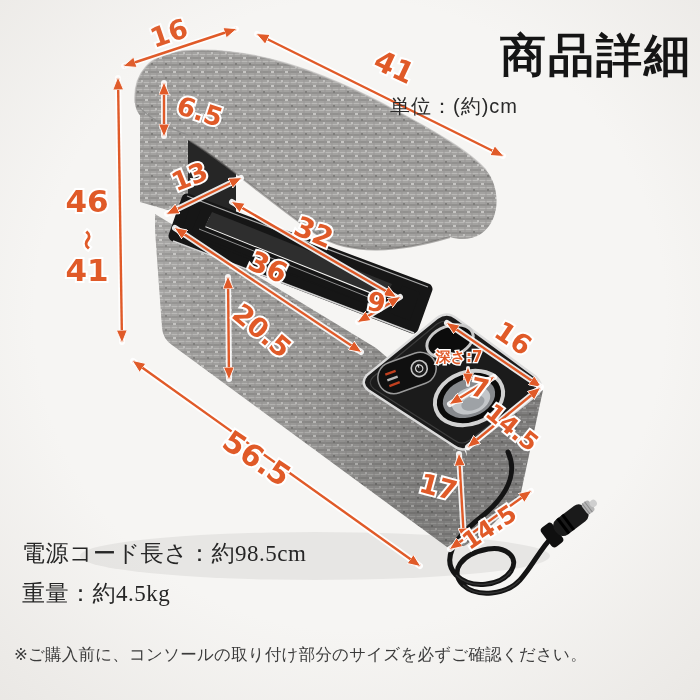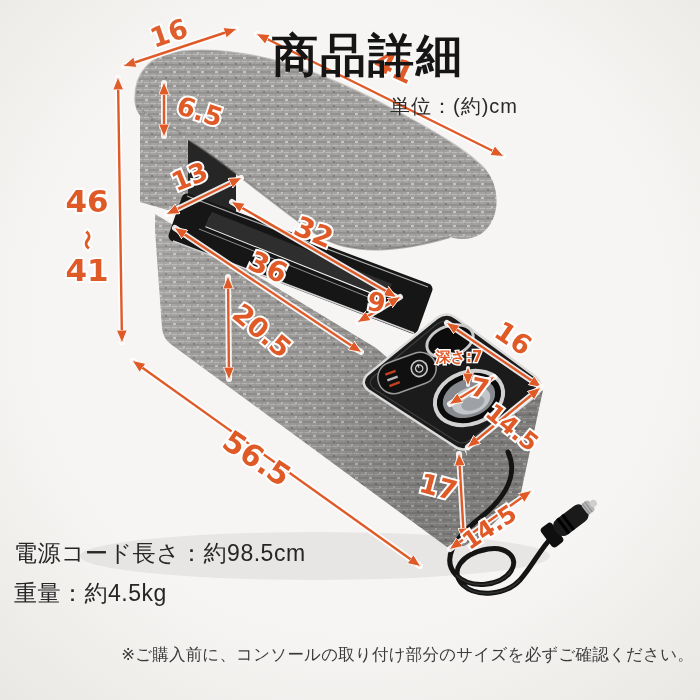--- a/index.html
+++ b/index.html
@@ -3,31 +3,31 @@
 <meta charset="utf-8">
 <style>
   html,body{margin:0;padding:0;}
   body{
     width:700px;height:700px;position:relative;overflow:hidden;
     background:#f6f5f3;
     font-family:"Liberation Sans","DejaVu Sans",sans-serif;
   }
   .stage{position:absolute;inset:0;}
   .hdr-title{
-    position:absolute;top:30px;right:8px;width:420px;
+    position:absolute;top:30px;right:8px;width:420px;text-align:right;
     font-size:46px;font-weight:900;color:#151515;letter-spacing:2px;line-height:1.1;
   }
   .hdr-unit{
     position:absolute;top:93px;right:10px;width:300px;text-align:left;
     font-size:20px;font-weight:400;color:#2a2a2a;letter-spacing:1px;
   }
-  .specs{position:absolute;left:14px;top:538px;width:660px;}
+  .specs{position:absolute;left:22px;top:538px;width:660px;font-family:Liberation Serif, serif;}
   .spec-line{margin:0 0 9px 0;font-size:23px;font-weight:500;color:#262626;letter-spacing:.5px;}
   .notes{position:absolute;left:14px;top:644px;width:680px;}
-  .note-line{margin:0 0 6px 0;font-size:16.5px;font-weight:400;color:#3b3b3b;letter-spacing:.2px;text-align:right;}
+  .note-line{margin:0 0 6px 0;font-size:16.5px;font-weight:400;color:#3b3b3b;letter-spacing:.2px;}
   svg text.dim{
     fill:#e05a28;stroke:#ffffff;stroke-width:4px;paint-order:stroke;
     font-weight:bold;text-anchor:middle;
     font-family:"DejaVu Sans","Liberation Sans",sans-serif;
   }
   svg text.dim-sm{stroke-width:2.6px;}
   .case{stroke:#ffffff;stroke-width:6;stroke-linecap:round;opacity:.9;fill:none;}
   .dline{stroke:#e05a28;stroke-width:2.4;fill:none;}
 </style>
 </head>

